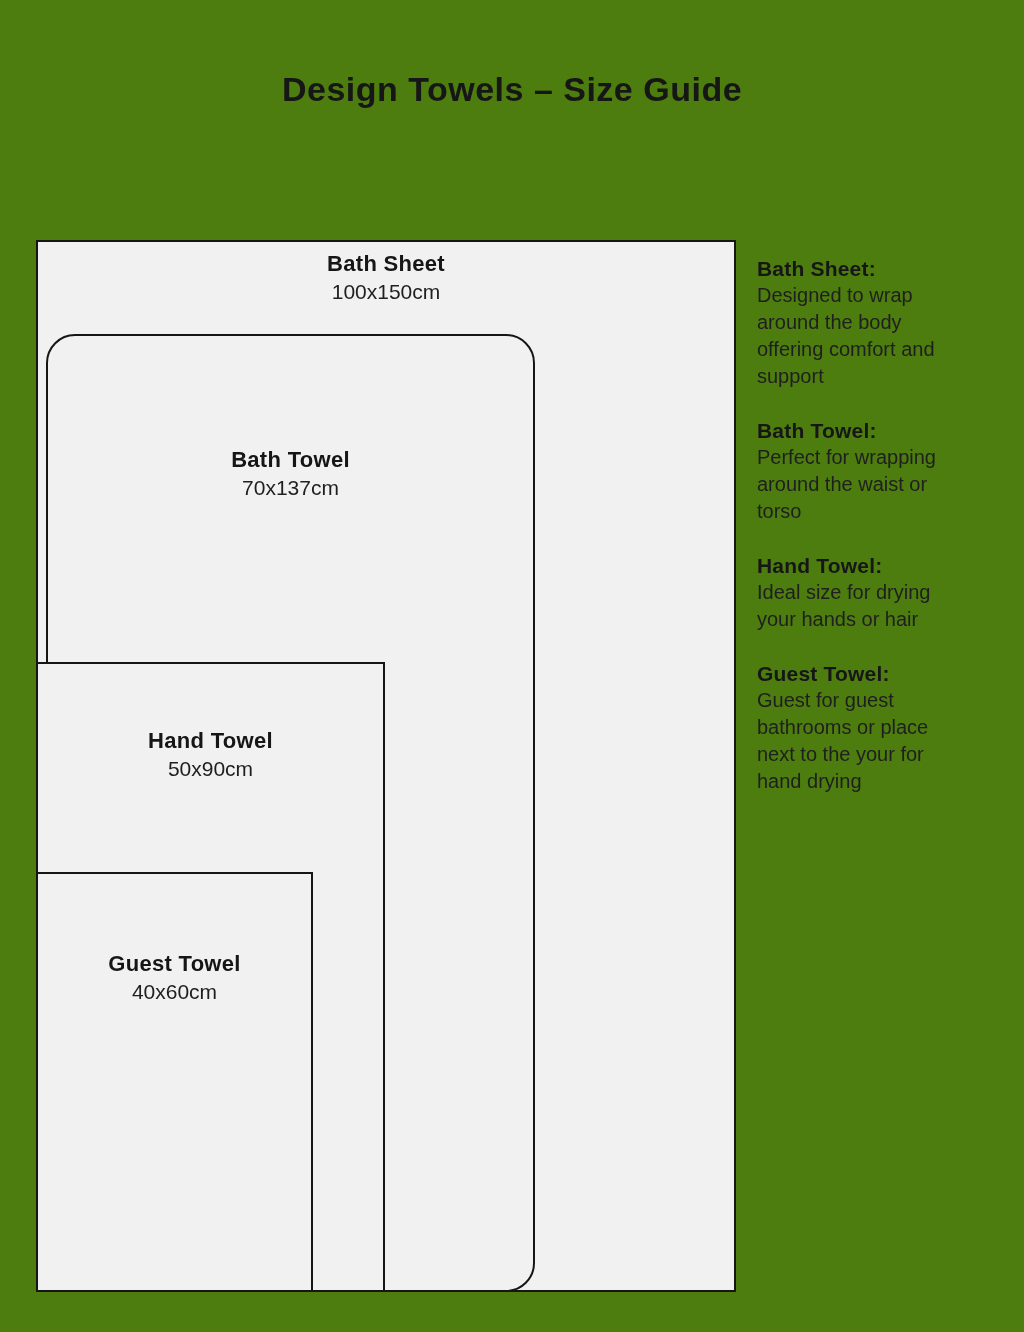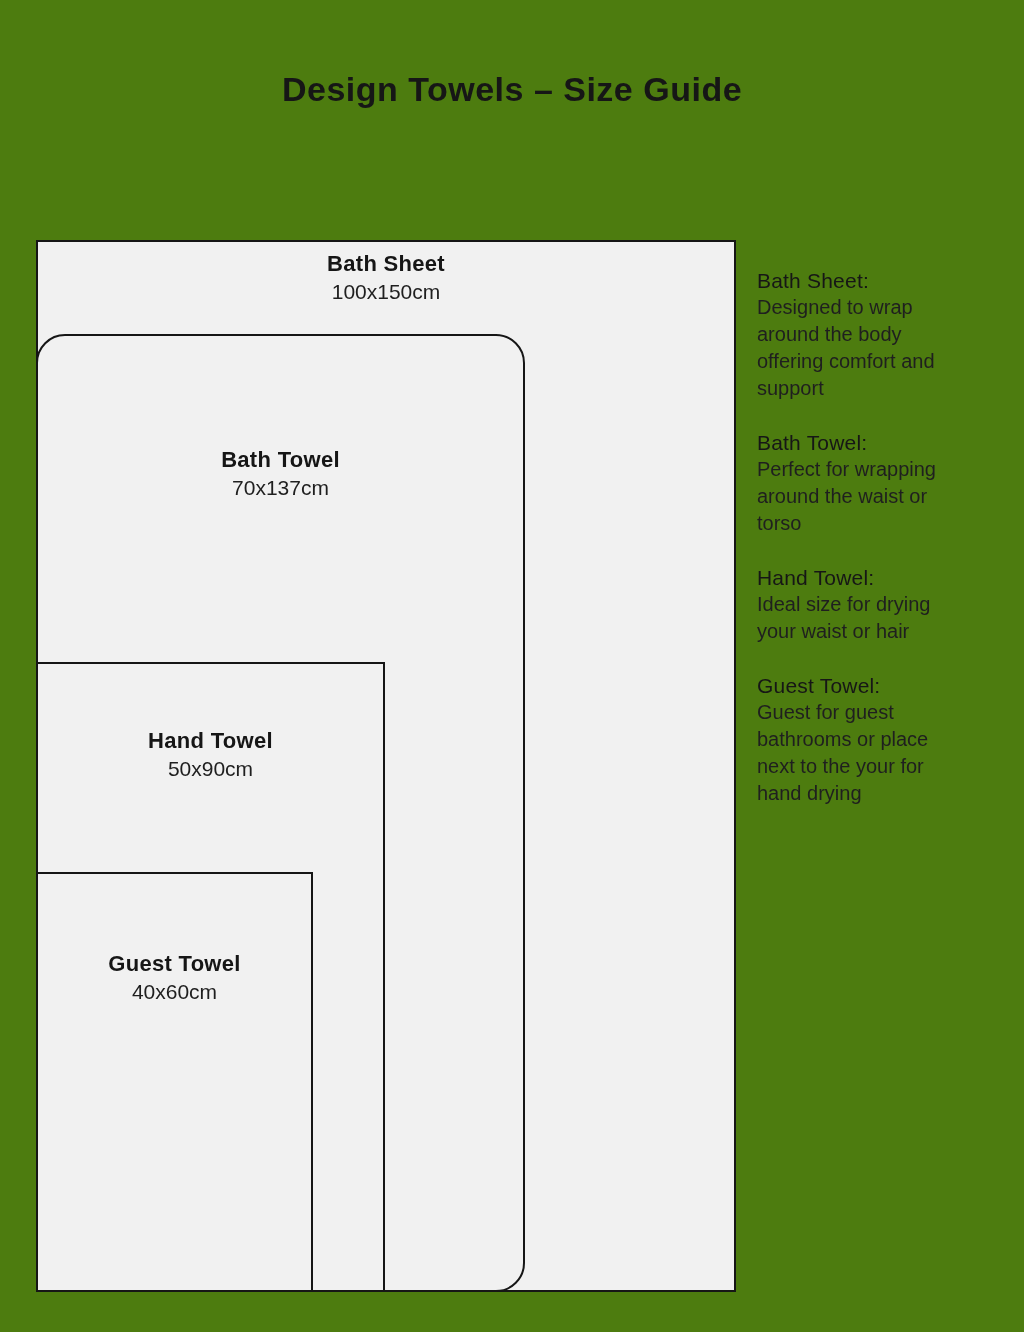--- a/index.html
+++ b/index.html
@@ -27,21 +27,21 @@
     letter-spacing: 0.5px;
     color: #161616;
   }
 
   .rect {
     position: absolute;
     border: 2px solid #161616;
     background: #f1f1f1;
   }
   .rect-bath-sheet  { left: 36px; top: 240px; width: 700px; height: 1052px; }
-  .rect-bath-towel  { left: 36px; top: 334px; width: 489px; height: 958px; border-radius: 29px; }
+  .rect-bath-towel  { left: 46px; top: 334px; width: 489px; height: 958px; border-radius: 29px; }
   .rect-hand-towel  { left: 36px; top: 662px; width: 349px; height: 630px; }
   .rect-guest-towel { left: 36px; top: 872px; width: 277px; height: 420px; text-decoration: underline; }
 
   .rect-label {
     position: absolute;
     left: 0;
     right: 0;
     text-align: center;
     line-height: 28px;
   }
@@ -55,25 +55,24 @@
 
   .descriptions {
     position: absolute;
     left: 757px;
     top: 255px;
     width: 236px;
   }
   .desc-block { margin-bottom: 27px; }
   .desc-heading {
     font-size: 21px;
-    font-weight: normal;
+    font-weight: bold;
     line-height: 27px;
     color: #161616;
     letter-spacing: 0.2px;
-    margin-top: 12px;
   }
   .desc-line {
     font-size: 20px;
     font-weight: normal;
     line-height: 27px;
     color: #1f1f1f;
   }
 </style>
 </head>
 <body>
@@ -123,21 +122,21 @@
     <div class="desc-block">
       <div class="desc-heading">Bath Towel:</div>
       <div class="desc-line">Perfect for wrapping</div>
       <div class="desc-line">around the waist or</div>
       <div class="desc-line">torso</div>
     </div>
 
     <div class="desc-block">
       <div class="desc-heading">Hand Towel:</div>
       <div class="desc-line">Ideal size for drying</div>
-      <div class="desc-line">your waist or hair</div>
+      <div class="desc-line">your hands or hair</div>
     </div>
 
     <div class="desc-block">
       <div class="desc-heading">Guest Towel:</div>
       <div class="desc-line">Guest for guest</div>
       <div class="desc-line">bathrooms or place</div>
       <div class="desc-line">next to the your for</div>
       <div class="desc-line">hand drying</div>
     </div>
 

